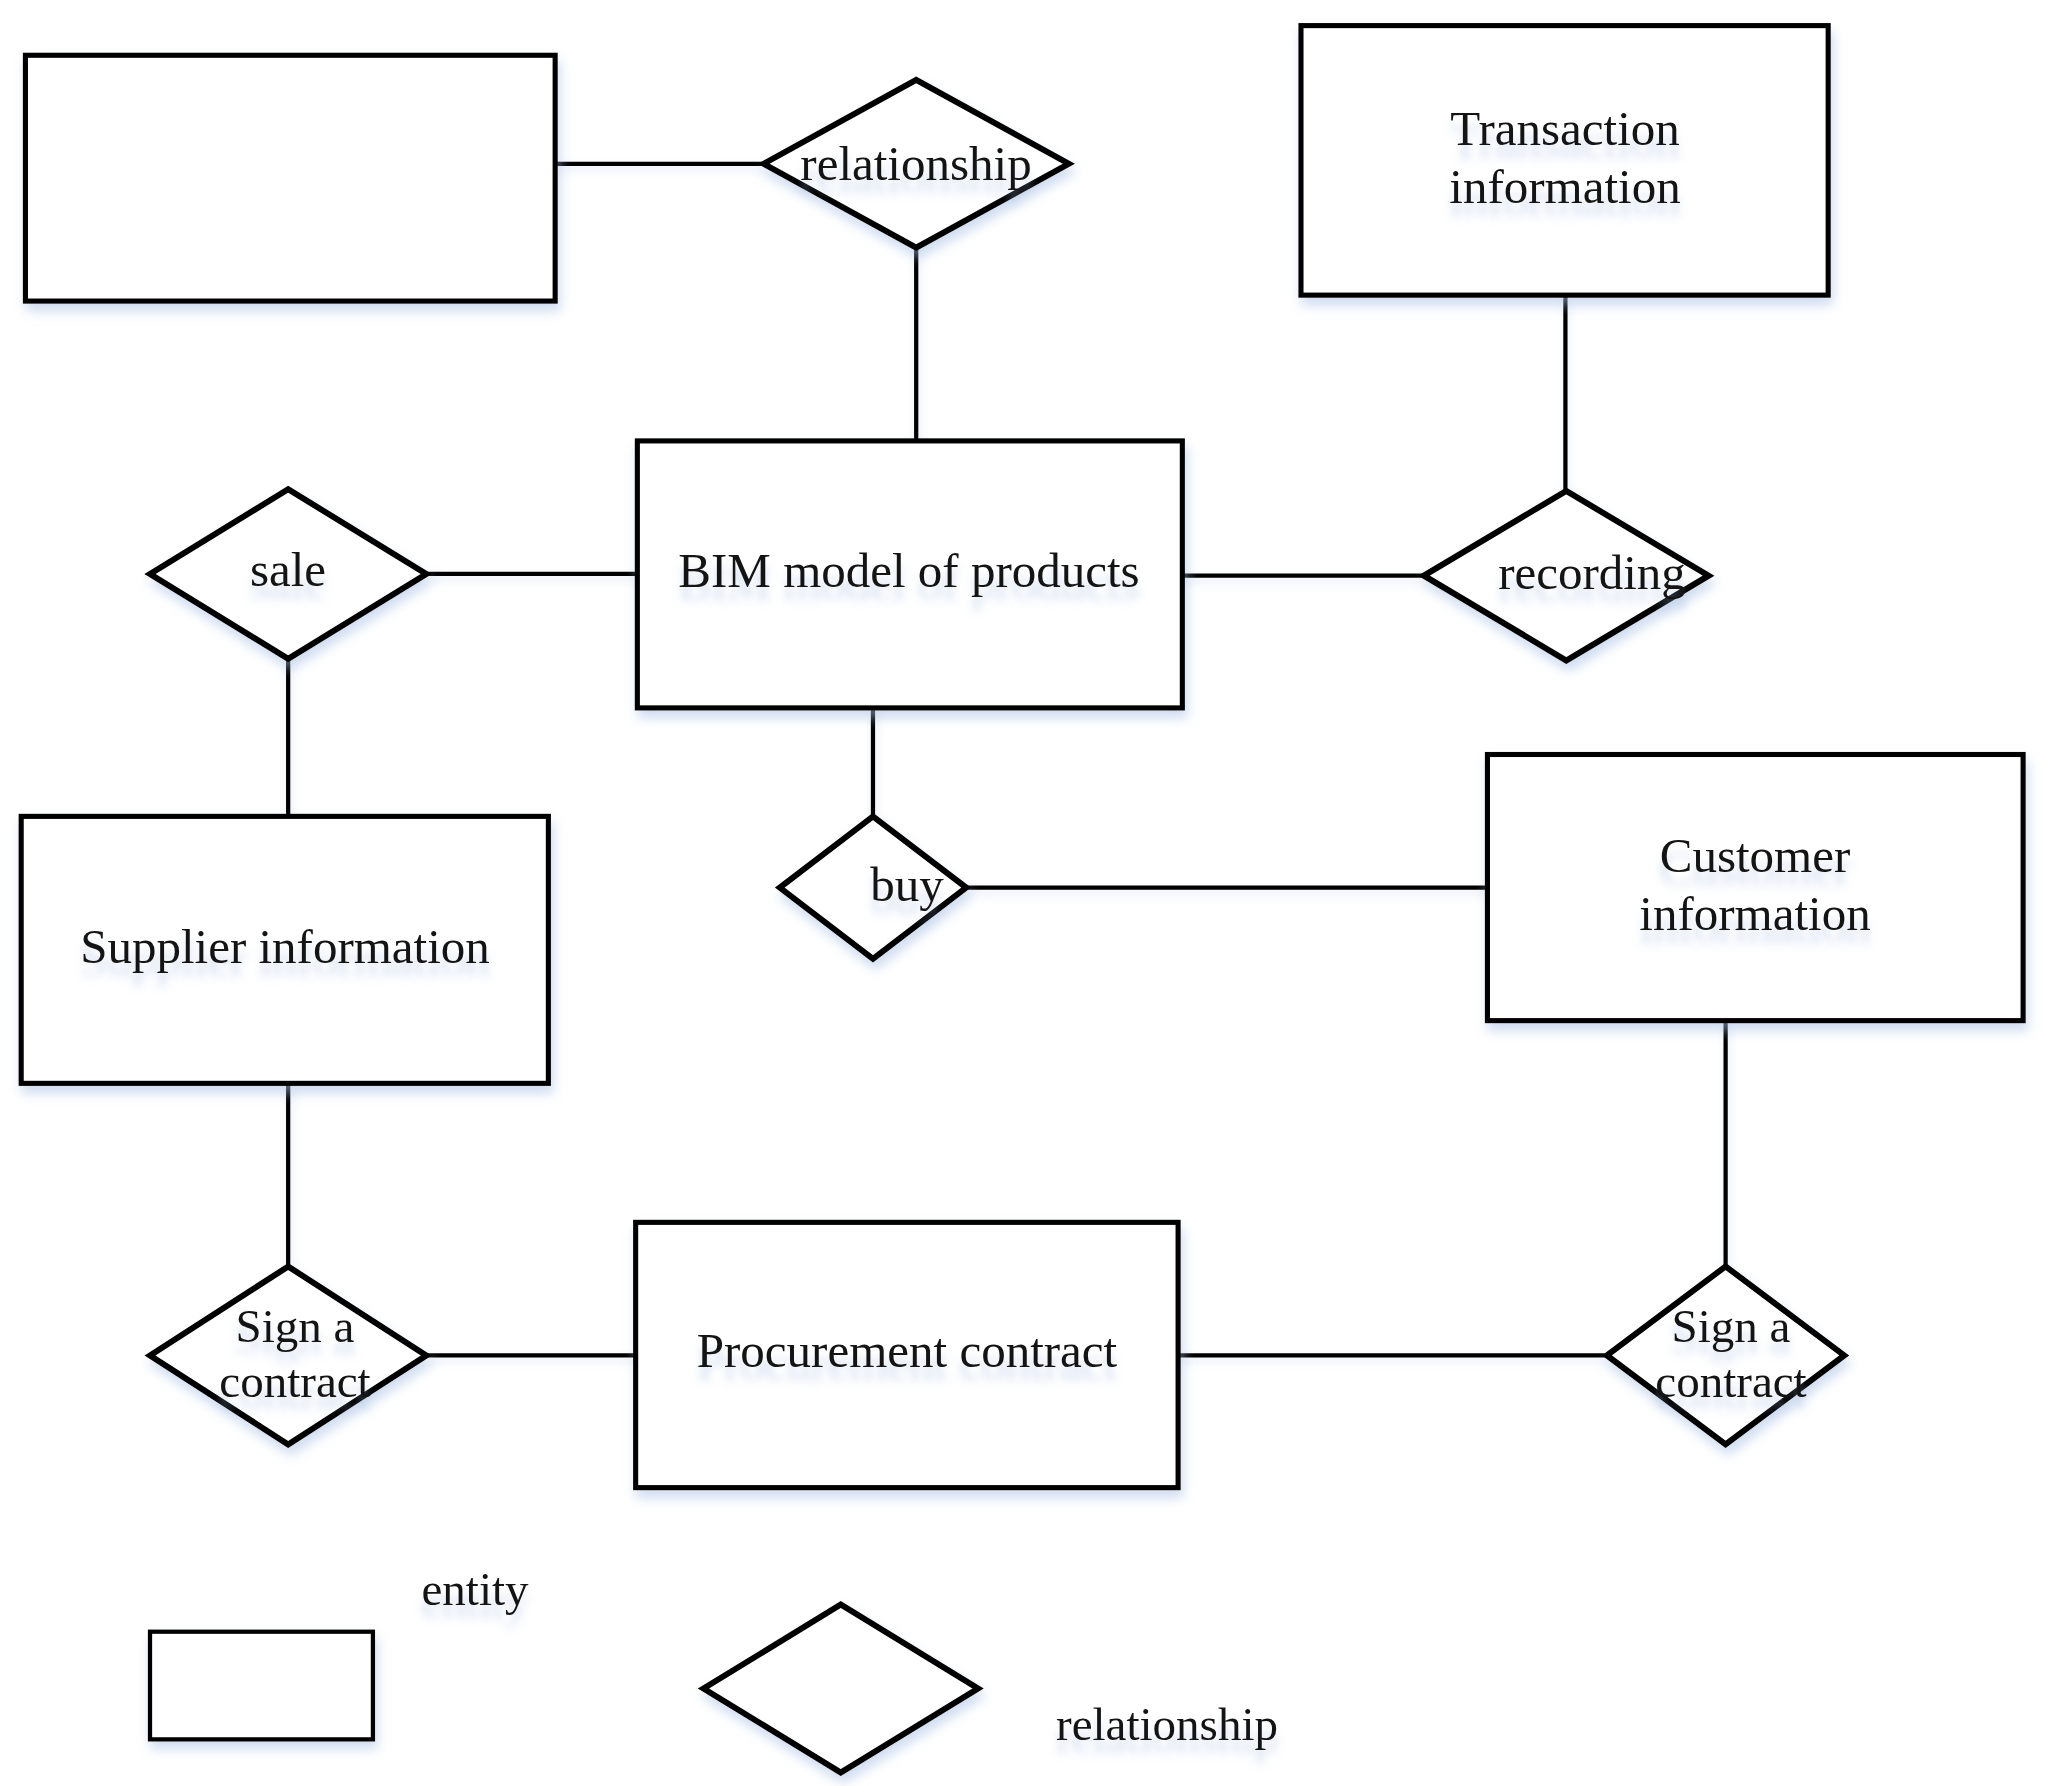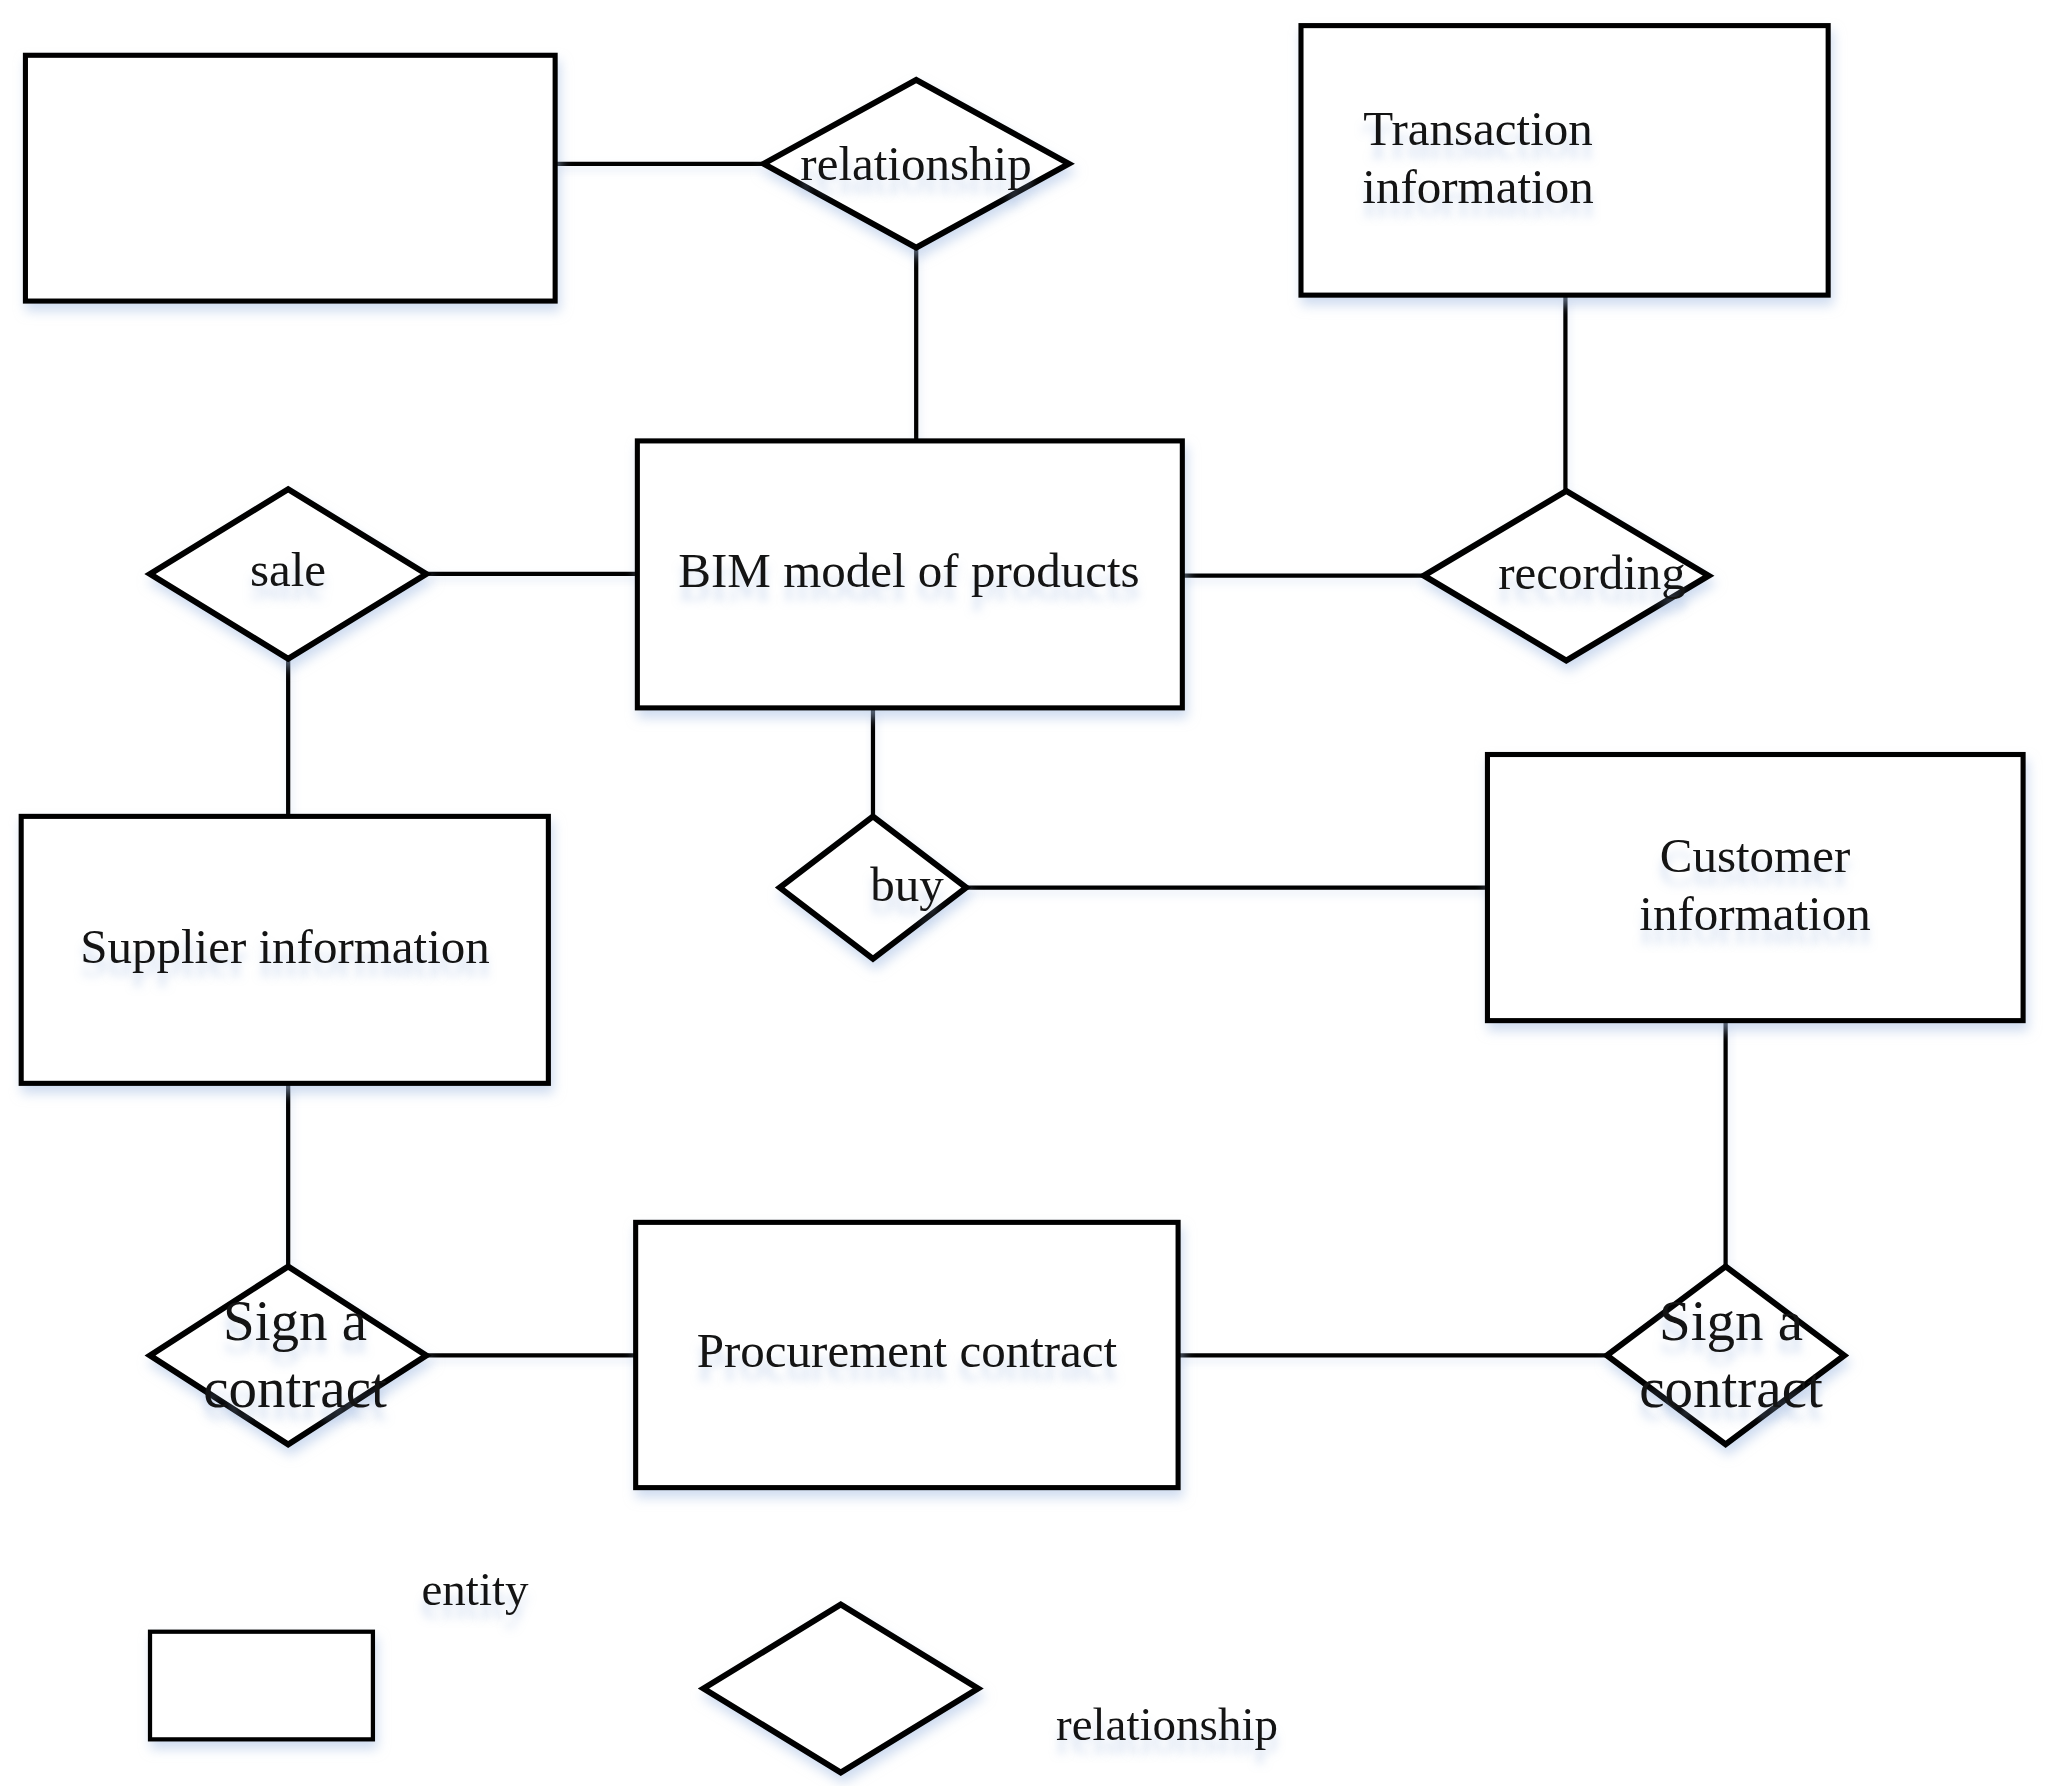--- a/index.html
+++ b/index.html
@@ -18,21 +18,21 @@
     position:absolute;
     transform:translate(-50%,-50%);
     color:#141414;
     font-size:49px;
     line-height:1.18;
     text-align:center;
     white-space:pre-line;
     text-shadow:0 12.7px 8.5px rgba(165,190,228,0.5);
     pointer-events:none;
   }
-  .label.small{font-size:57px;}
+  .label.small{font-size:47px;}
   .label.legend{font-size:47px;}
 </style>
 </head>
 <body>
 
 <div class="canvas">
 
   <svg width="2057" height="1787" viewBox="0 0 2427 2108">
 
     <g stroke="#000000" stroke-width="5" class="edge">
@@ -67,21 +67,21 @@
       <polygon points="177,1599 340,1494 503,1599 340,1704"></polygon>
       <polygon points="1896,1599 2036,1494 2176,1599 2036,1704"></polygon>
     </g>
 
     <g fill="#ffffff" stroke="#000000" stroke-width="5" class="shape">
       <rect x="177" y="1925" width="263" height="127"></rect>
       <polygon points="830,1992 992,1893 1154,1992 992,2091" stroke-width="7"></polygon>
     </g>
   </svg>
 
-  <div class="label" style="left:1478px; top:158px;">Transaction
+  <div class="label" style="left:1565px; top:158px;">Transaction
 information</div>
   <div class="label" style="left:909px; top:571px;">BIM model of products</div>
   <div class="label" style="left:285px;  top:947px;">Supplier information</div>
   <div class="label" style="left:1755px; top:885px;">Customer information</div>
   <div class="label" style="left:907px; top:1351px;">Procurement contract</div>
 
   <div class="label" style="left:916px; top:164px;">relationship</div>
   <div class="label" style="left:288px;  top:570px;">sale</div>
   <div class="label" style="left:1566px; top:573px;margin-left:26px;">recording</div>
   <div class="label" style="left:907px; top:885px;text-align:right;">buy</div>

